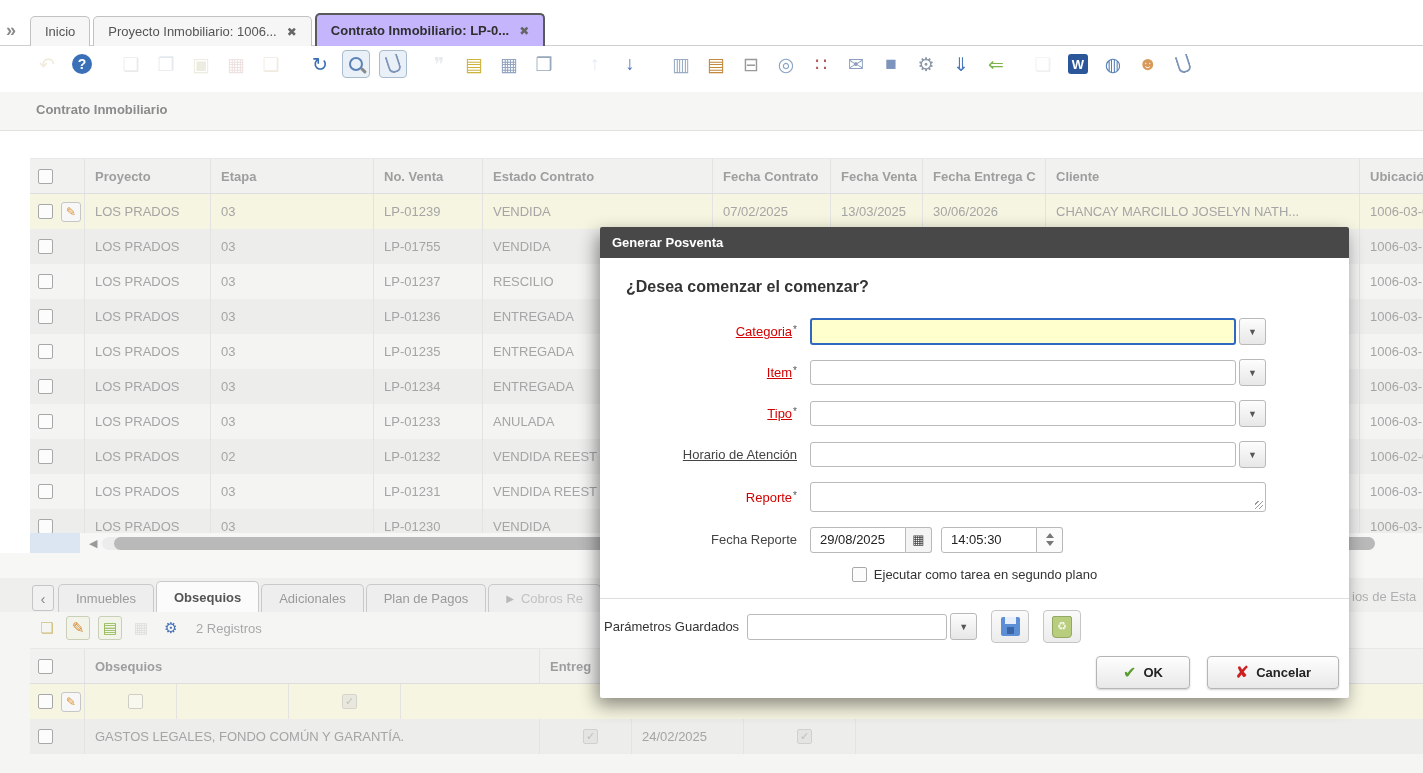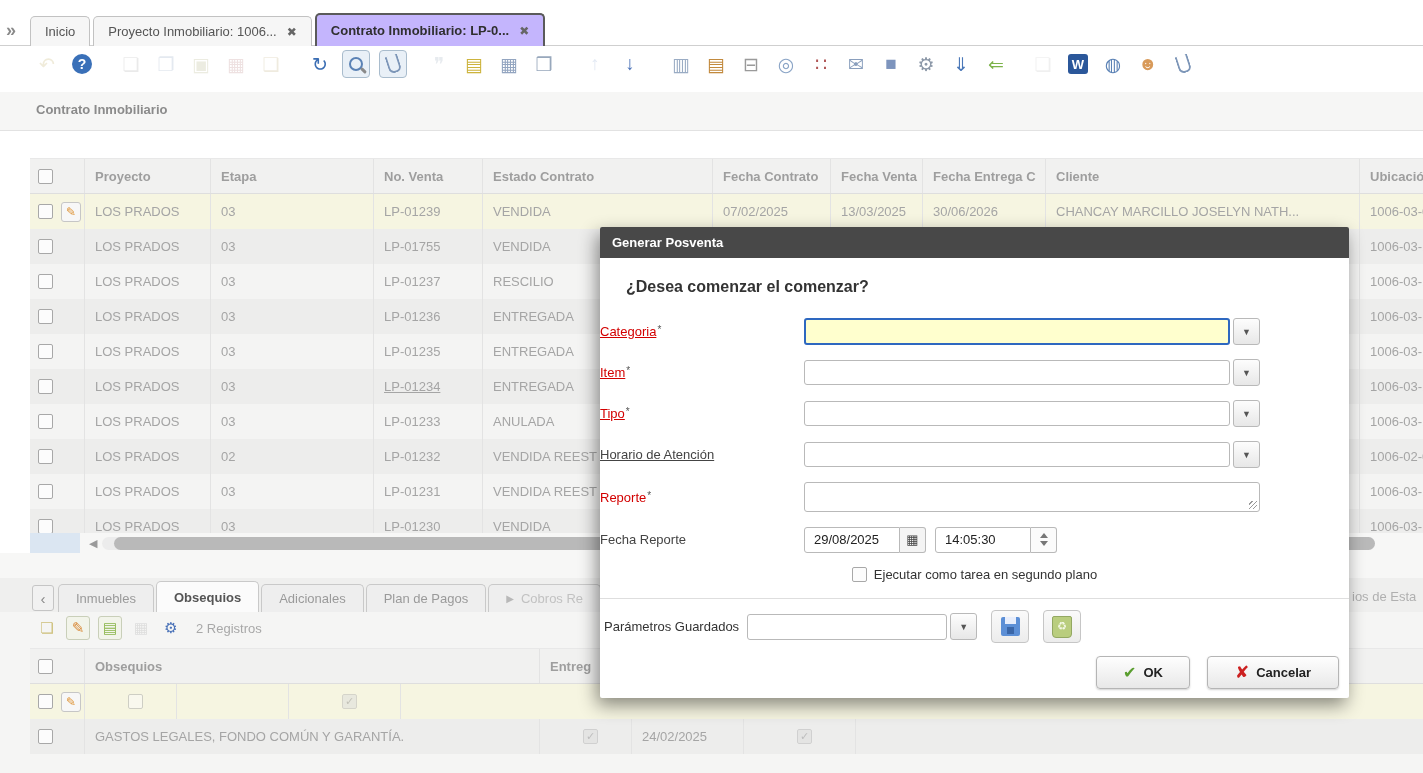--- a/index.html
+++ b/index.html
@@ -76,21 +76,21 @@
   .bgrid{position:absolute;left:30px;top:648px;width:1393px;height:125px;overflow:hidden;z-index:1}
 
   
   .modal{position:absolute;left:600px;top:227px;width:749px;height:471px;background:#fff;z-index:10;
          box-shadow:-3px 7px 18px rgba(0,0,0,.45);border-radius:2px;box-sizing:border-box}
   .mhead{height:31px;background:#484848;color:#fff;font-weight:bold;display:flex;align-items:center;
          padding-left:12px;border-radius:2px 2px 0 0}
   .mq{margin:20px 0 0 26px;font-size:16px;font-weight:bold;color:#333}
   .mform{margin-top:22px}
   .frow{display:flex;align-items:center;margin-bottom:14px;min-height:27px}
-  .flabel{width:197px;text-align:left;margin-right:7px;color:#444;flex:none}
+  .flabel{width:197px;text-align:right;margin-right:13px;color:#444;flex:none}
   .lbl.req{color:#d30000}
   .lbl.link{text-decoration:underline}
   .star{color:#555;font-size:10px;vertical-align:top;margin-left:1px}
   .inp{width:426px;height:25px;border:1px solid #b9b9b9;border-radius:3px;background:#fff;box-sizing:border-box}
   .inp.hl{background:#ffffce;border:2px solid #2e68c0;height:27px}
   .dbtn{width:27px;height:27px;margin-left:3px;border:1px solid #b9b9b9;border-radius:3px;
         background:linear-gradient(#fdfdfd,#e7e7e7);color:#555;font-size:9px;display:flex;align-items:center;justify-content:center;box-sizing:border-box;flex:none}
   .ta{width:456px;height:30px;position:relative}
   .resize{position:absolute;right:2px;bottom:2px;width:8px;height:8px;
           background:repeating-linear-gradient(135deg,transparent 0 2px,#9a9a9a 2px 3px)}
@@ -328,21 +328,21 @@
           <div class="gc" style="width: 123px;"></div>
           <div class="gc" style="width: 314px;"></div>
           <div class="gc" style="width: 120px;">1006-03-1</div>
         </div>
         <div class="grow odd">
           <div class="gc sel" style="width: 55px;">
             <span class="cb"></span>
           </div>
           <div class="gc" style="width: 126px;">LOS PRADOS</div>
           <div class="gc" style="width: 163px;">03</div>
-          <div class="gc" style="width: 109px; text-decoration: underline;">LP-01234</div>
+          <div class="gc" style="width: 109px;">LP-01234</div>
           <div class="gc" style="width: 230px;">ENTREGADA</div>
           <div class="gc" style="width: 118px;"></div>
           <div class="gc" style="width: 92px;"></div>
           <div class="gc" style="width: 123px;"></div>
           <div class="gc" style="width: 314px;"></div>
           <div class="gc" style="width: 120px;">1006-03-1</div>
         </div>
         <div class="grow even">
           <div class="gc sel" style="width: 55px;">
             <span class="cb"></span>

